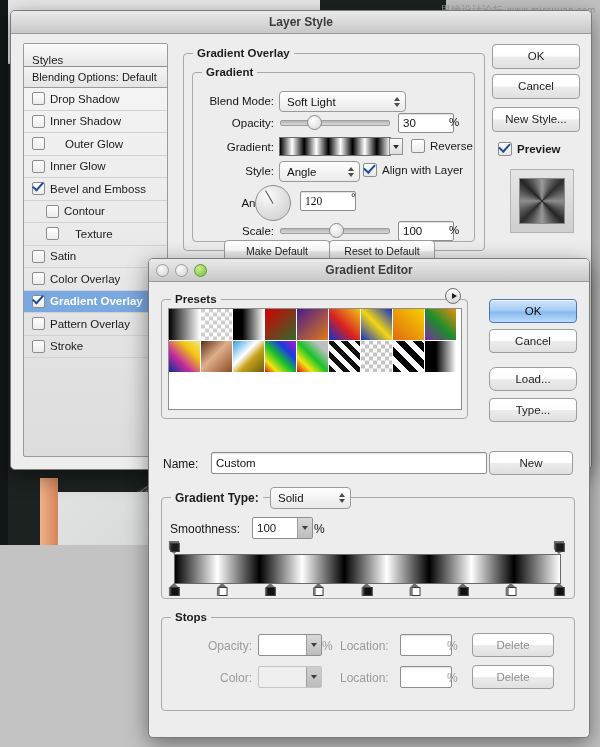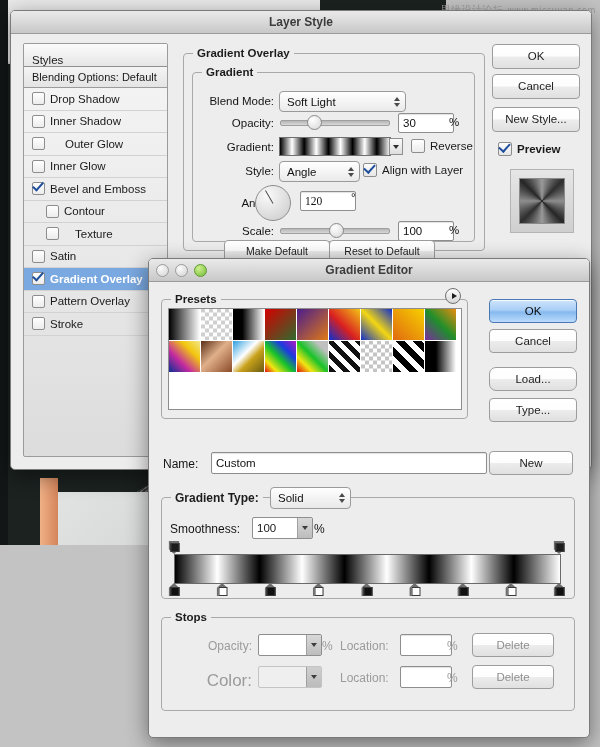--- a/index.html
+++ b/index.html
@@ -186,20 +186,24 @@
           <span style="width: 11px; height: 11px; border: 1px solid rgb(141, 141, 141); border-radius: 2px; flex: 0 0 auto; position: relative; background: linear-gradient(rgb(255, 255, 255), rgb(236, 236, 236));"></span>
           <span style="font-size: 11.5px;">Contour</span>
         </div>
         <div style="height: 21.5px; display: flex; align-items: center; padding-left: 22px; border-bottom: 1px solid rgb(210, 210, 210); gap: 16px;">
           <span style="width: 11px; height: 11px; border: 1px solid rgb(141, 141, 141); border-radius: 2px; flex: 0 0 auto; position: relative; background: linear-gradient(rgb(255, 255, 255), rgb(236, 236, 236));"></span>
           <span style="font-size: 11.5px;">Texture</span>
         </div>
         <div style="height: 21.5px; display: flex; align-items: center; padding-left: 8px; border-bottom: 1px solid rgb(210, 210, 210); gap: 5px;">
           <span style="width: 11px; height: 11px; border: 1px solid rgb(141, 141, 141); border-radius: 2px; flex: 0 0 auto; position: relative; background: linear-gradient(rgb(255, 255, 255), rgb(236, 236, 236));"></span>
           <span style="font-size: 11.5px;">Satin</span>
+        </div>
+        <div style="height: 21.5px; display: flex; align-items: center; padding-left: 8px; border-bottom: 1px solid rgb(210, 210, 210); gap: 5px;">
+          <span style="width: 11px; height: 11px; border: 1px solid rgb(141, 141, 141); border-radius: 2px; flex: 0 0 auto; position: relative; background: linear-gradient(rgb(255, 255, 255), rgb(236, 236, 236));"></span>
+          <span style="font-size: 11.5px;">Color Overlay</span>
         </div>
         <div style="height: 21.5px; display: flex; align-items: center; padding-left: 8px; border-bottom: 1px solid rgb(210, 210, 210); gap: 5px; background: rgb(122, 168, 224); color: rgb(255, 255, 255); font-weight: bold;">
           <span style="width: 11px; height: 11px; border: 1px solid rgb(141, 141, 141); border-radius: 2px; flex: 0 0 auto; position: relative; background: linear-gradient(rgb(255, 255, 255), rgb(236, 236, 236));">
             <span style="position: absolute; left: 2px; top: -3px; width: 4px; height: 9px; border-style: solid; border-color: rgb(31, 79, 156); border-image: initial; border-width: 0px 2px 2px 0px; transform: rotate(42deg);"></span>
           </span>
           <span style="font-size: 11.5px;">Gradient Overlay</span>
         </div>
         <div style="height: 21.5px; display: flex; align-items: center; padding-left: 8px; border-bottom: 1px solid rgb(210, 210, 210); gap: 5px;">
           <span style="width: 11px; height: 11px; border: 1px solid rgb(141, 141, 141); border-radius: 2px; flex: 0 0 auto; position: relative; background: linear-gradient(rgb(255, 255, 255), rgb(236, 236, 236));"></span>
           <span style="font-size: 11.5px;">Pattern Overlay</span>
@@ -419,21 +423,21 @@
       <span class="tick"></span>
     </div>
     <div class="lbl dim" style="left:160px;top:21px;font-size:12px;">%</div>
     <div class="lbl dim" style="left:178px;top:21px;font-size:12px;">Location:</div>
     <div class="field" style="left:238px;top:16px;width:42px;height:20px;">
       <span></span>
     </div>
     <div class="lbl dim" style="left:285px;top:21px;font-size:12px;">%</div>
     <div class="btn" style="position:absolute;left:310px;top:15px;width:80px;height:22px;line-height:22px;color:#8f8f8f;">Delete</div>
 
-    <div class="lbl dim" style="left:20px;top:53px;width:70px;text-align:right;font-size:17px;">Color:</div>
+    <div class="lbl dim" style="left:20px;top:53px;width:70px;text-align:right;font-size:12px;">Color:</div>
     <div class="stepbox dim" style="left:96px;top:48px;width:58px;height:20px;">
       <span></span>
       <span class="tick"></span>
     </div>
     <div class="lbl dim" style="left:178px;top:53px;font-size:12px;">Location:</div>
     <div class="field" style="left:238px;top:48px;width:42px;height:20px;">
       <span></span>
     </div>
     <div class="lbl dim" style="left:285px;top:53px;font-size:12px;">%</div>
     <div class="btn" style="position:absolute;left:310px;top:47px;width:80px;height:22px;line-height:22px;color:#8f8f8f;">Delete</div>

